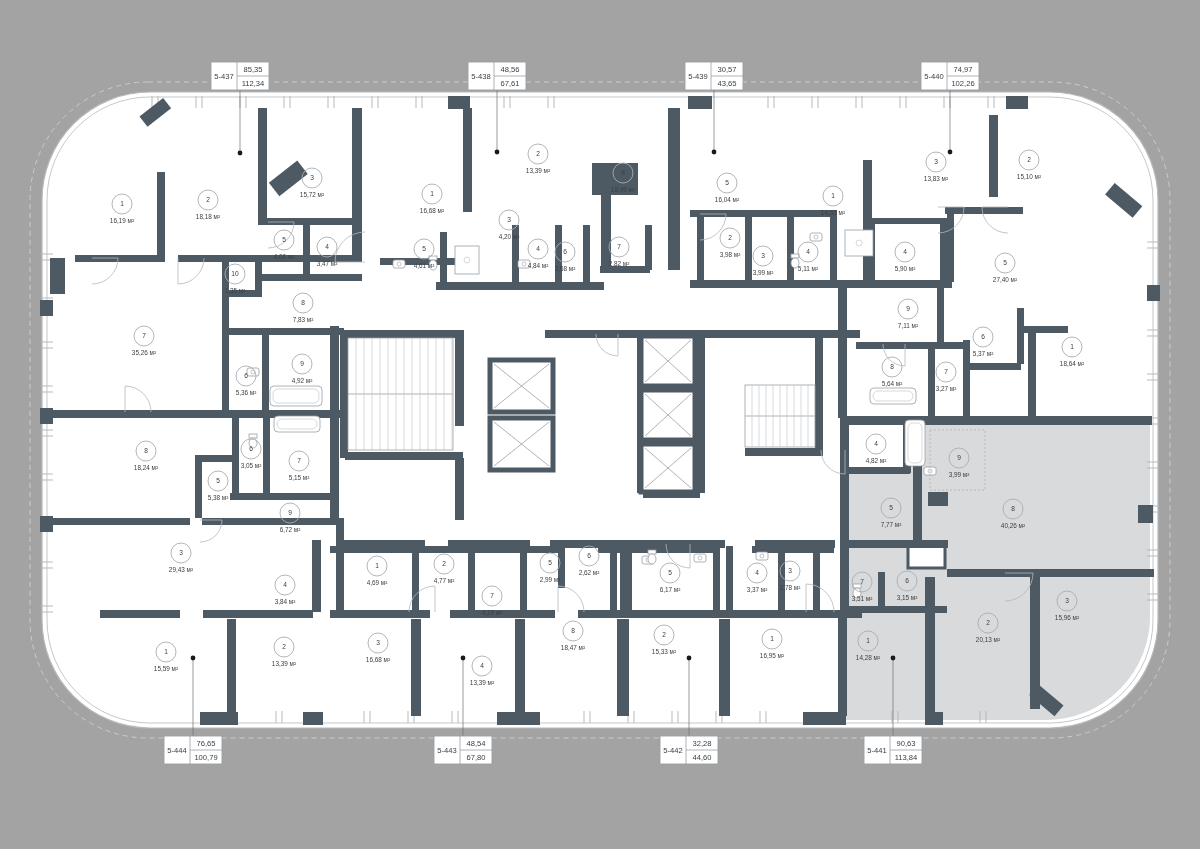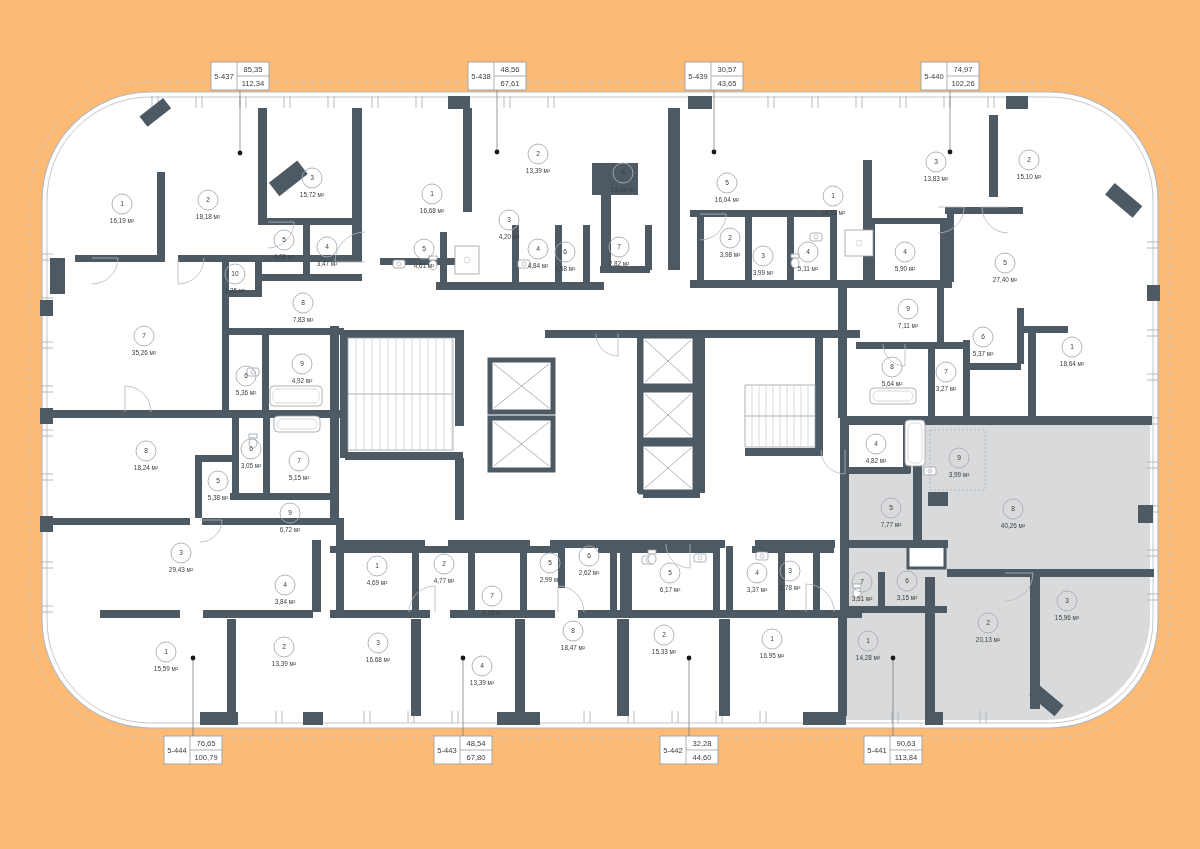--- a/index.html
+++ b/index.html
@@ -1,16 +1,16 @@
 <!DOCTYPE html>
 <html><head>
 <meta charset="utf-8">
 <style>
   html,body{margin:0;padding:0;background:#ffffff;}
-  #stage{position:relative;width:1200px;height:849px;background:#fdba74;overflow:hidden;
+  #stage{position:relative;width:1200px;height:849px;background:#a3a3a3;overflow:hidden;
          font-family:"Liberation Sans", sans-serif;}
   svg text{font-family:"Liberation Sans", sans-serif;}
   .room-num{font-size:6.6px;fill:#3c4043;}
   .room-area{font-size:6.4px;fill:#3c4043;}
   .co-id{font-size:7.6px;fill:#3c4043;}
   .co-val{font-size:7.6px;fill:#3c4043;}
 </style>
 </head>
 <body>
 

